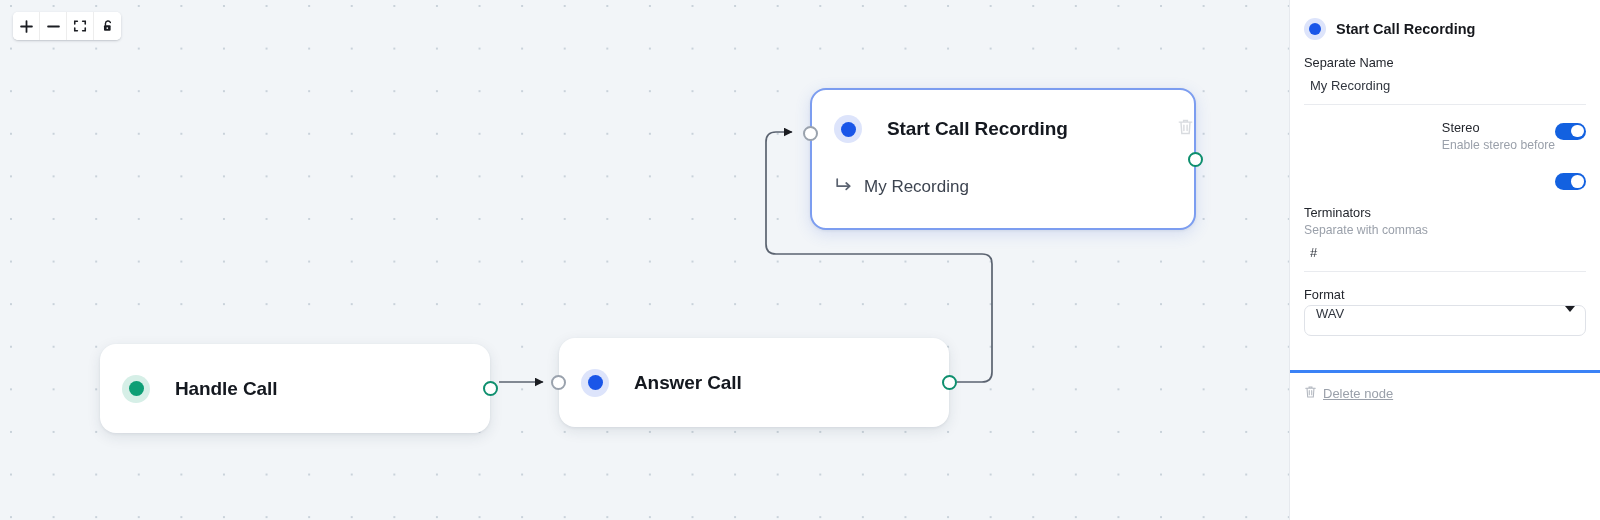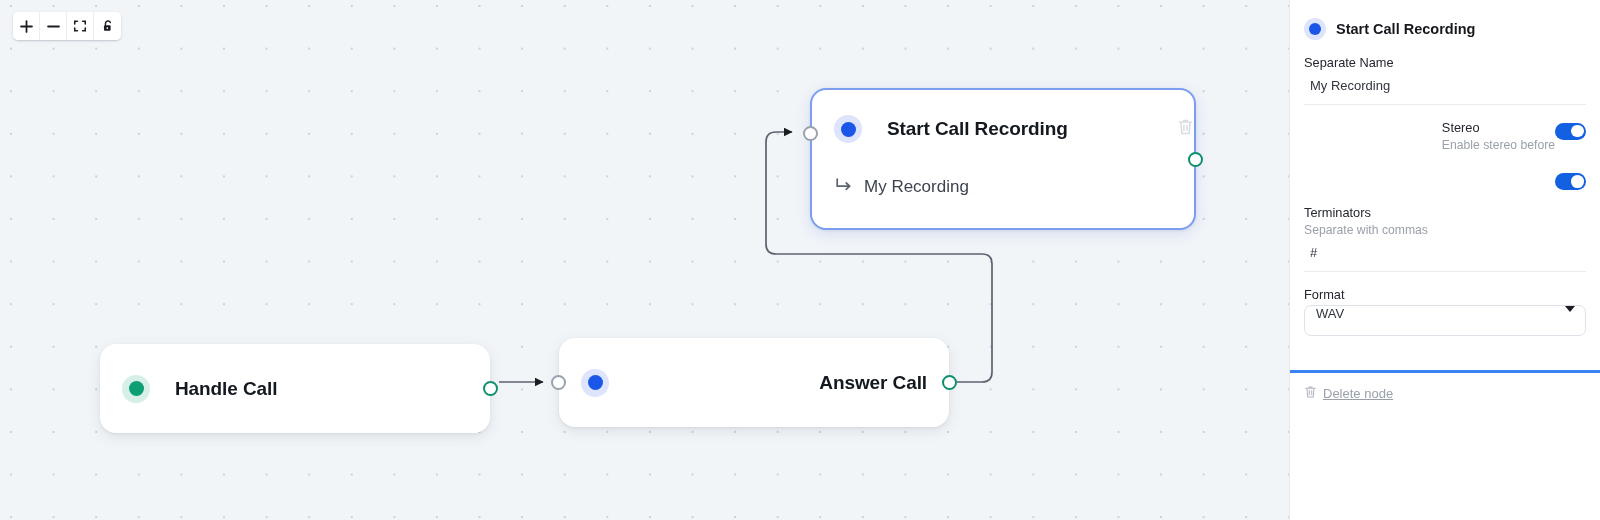--- a/index.html
+++ b/index.html
@@ -291,21 +291,21 @@
       <div class="node-row" style="padding:0 22px; height:100%;">
         <div class="dot-wrap green">
           <div class="dot"></div>
         </div>
         <div class="node-title" style="margin-left:25px;">Handle Call</div>
       </div>
       <div class="handle green" style="right:-8px; top:calc(50% - 7.5px);"></div>
     </div>
 
     <div class="node" style="left:559px; top:338px; width:390px; height:89px;">
-      <div class="node-row" style="padding:12px 22px; height:100%;justify-content:space-between;">
+      <div class="node-row" style="padding:12px 22px; height:100%;">
         <div class="dot-wrap blue">
           <div class="dot"></div>
         </div>
         <div class="node-title" style="margin-left:25px;">Answer Call</div>
       </div>
       <div class="handle gray" style="left:-8px; top:calc(50% - 7.5px);"></div>
       <div class="handle green" style="right:-8px; top:calc(50% - 7.5px);"></div>
     </div>
 
     <div class="node selected" style="left:810px; top:88px; width:386px; height:142px;">

